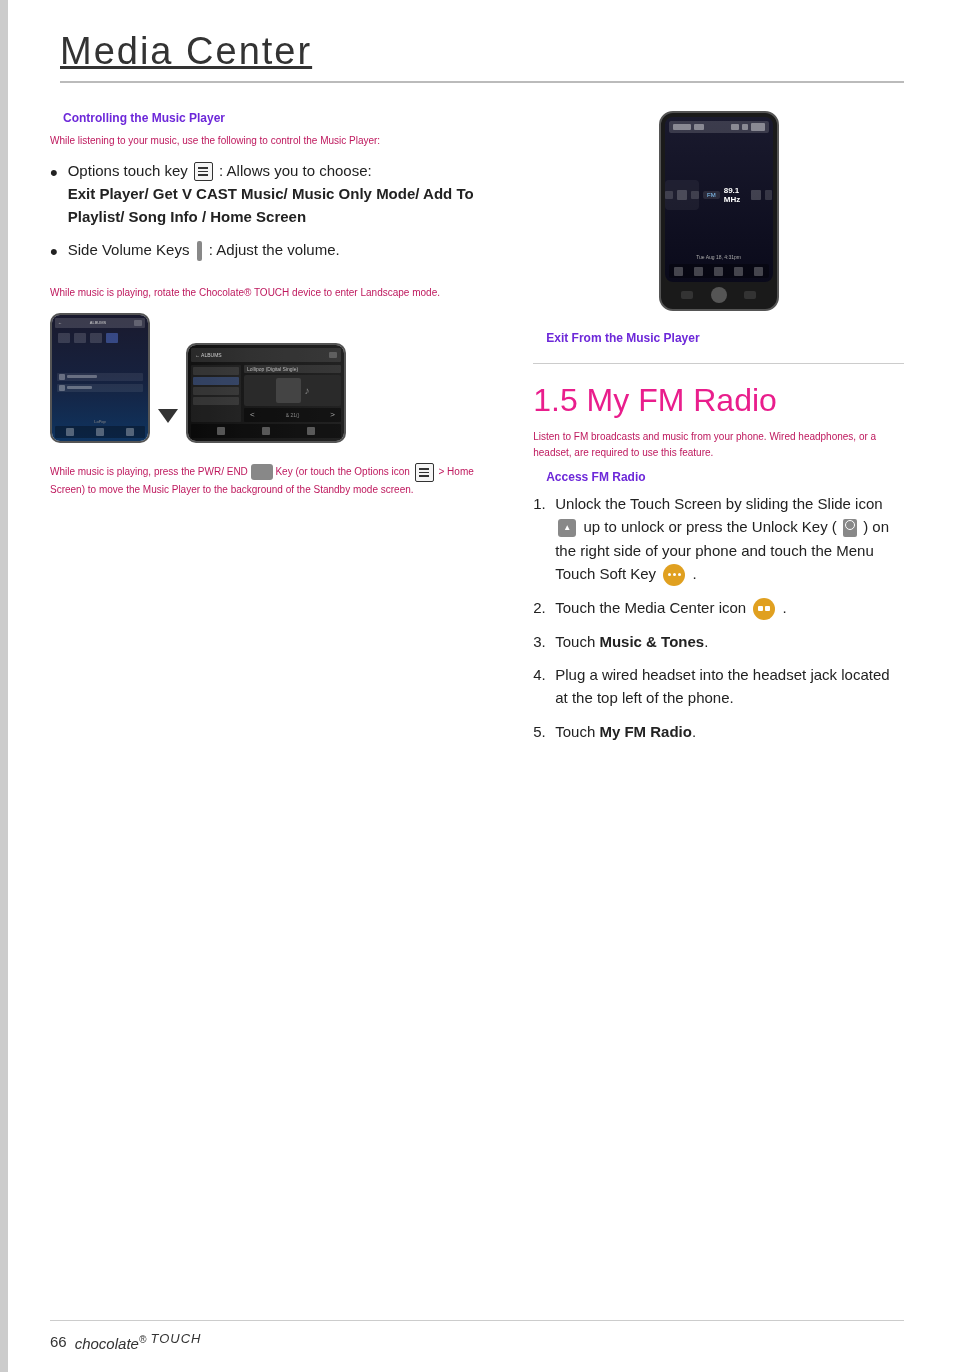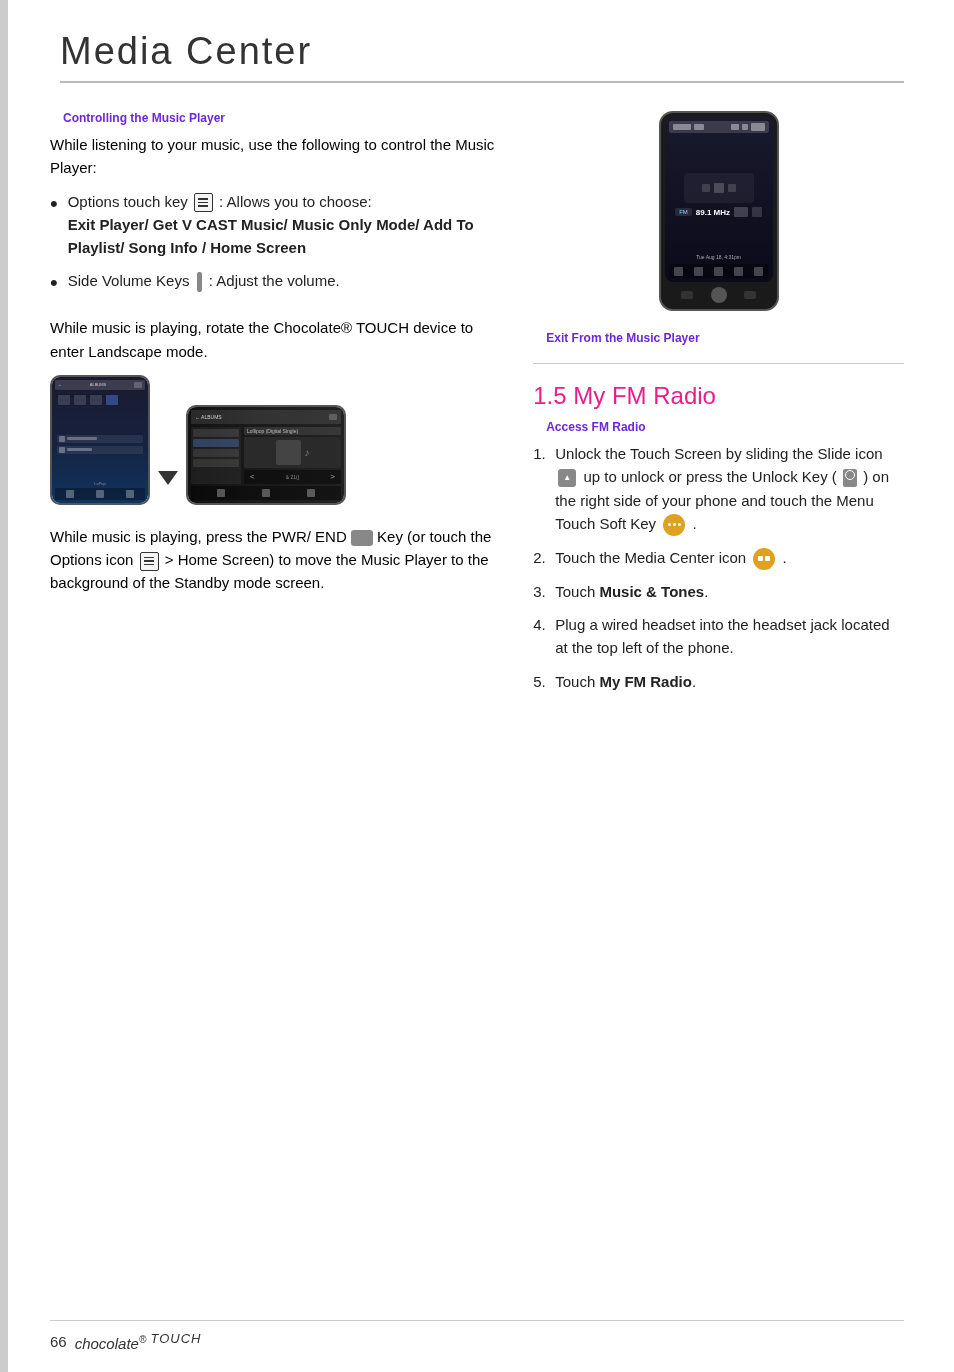--- a/index.html
+++ b/index.html
@@ -27,20 +27,21 @@
     }
     .page-title {
       font-size: 38px;
       font-weight: 300;
       color: #333;
       letter-spacing: 2px;
       margin-bottom: 28px;
       margin-left: 10px;
       border-bottom: 2px solid #bbb;
       padding-bottom: 8px;
+      text-decoration: underline;
     }
     .two-col {
       display: flex;
       gap: 30px;
       width: 100%;
     }
     .col-left {
       flex: 1.1;
       min-width: 0;
     }
@@ -49,23 +50,23 @@
       min-width: 0;
     }
     .section-heading {
       font-size: 12px;
       font-weight: bold;
       margin-bottom: 8px;
       color: #6d28d9;
       margin-left: 13px;
     }
     .body-text {
-      font-size: 15px;
+      font-size: 10px;
       line-height: 1.55;
-      color: #000000;
+      color: #be185d;
       margin-bottom: 10px;
     }
     .bullet-list {
       list-style: none;
       padding: 0;
       margin: 0 0 16px 0;
     }
     .bullet-list li {
       font-size: 15px;
       line-height: 1.55;
@@ -260,21 +261,21 @@
       gap: 3px;
     }
     .fm-status-item {
       height: 6px;
       background: rgba(255,255,255,0.4);
       border-radius: 1px;
     }
     .fm-content-center {
       flex: 1;
       display: flex;
-      flex-direction: column;
+      flex-direction: row;
       align-items: center;
       justify-content: center;
       gap: 4px;
     }
     .fm-date {
       height: 8px;
       display: flex;
       align-items: center;
       justify-content: center;
       font-size: 5px;
@@ -310,21 +311,21 @@
       border-radius: 2px;
     }
     
     .section-divider {
       height: 1px;
       background: #ccc;
       margin: 18px 0;
     }
     
     .fm-radio-heading {
-      font-size: 24px;
+      font-size: 32px;
       color: #e91e8c;
       font-weight: normal;
       margin-bottom: 10px;
     }
     
     .numbered-list {
       list-style: none;
       padding: 0;
       margin: 0 0 10px 0;
     }
@@ -665,20 +666,21 @@
             <div class="fm-bottom-btn"></div>
           </div>
         </div>
       </div>
 
       <div class="section-heading">Exit From the Music Player</div>
 
       <div class="section-divider"></div>
 
       <h2 class="fm-radio-heading">1.5 My FM Radio</h2>
+      <p class="body-text">Listen to FM broadcasts and music from your phone. Wired headphones, or a headset, are required to use this feature.</p>
 
       <div class="section-heading">Access FM Radio</div>
 
       <ol class="numbered-list">
 
         <li>
           <span class="num-label">1.</span>
           <span class="num-content">
             <span>Unlock the Touch Screen by sliding the Slide icon </span>
             <span class="slide-up-icon"></span>

